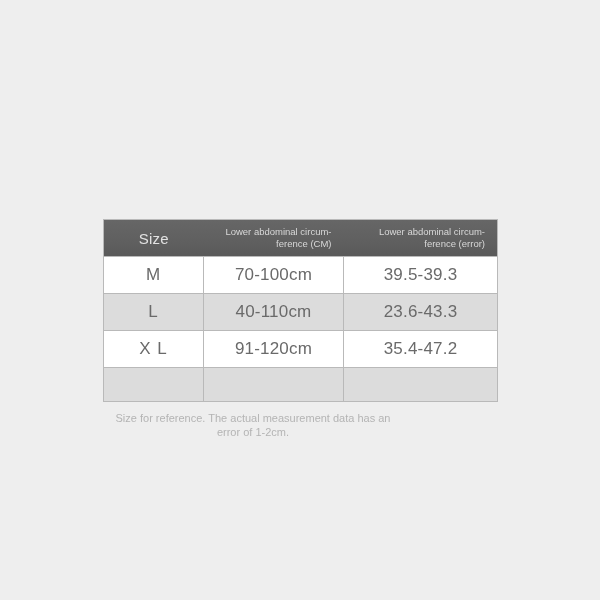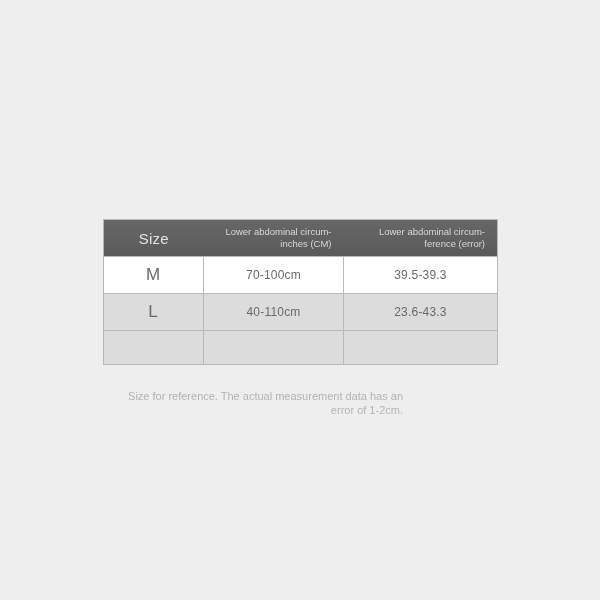--- a/index.html
+++ b/index.html
@@ -64,79 +64,84 @@
   th.header-measure .hdr-line { display: block; white-space: nowrap; }
 
   
   tbody td {
     height: 36px;
     border: 1px solid #b9b9b9;
     padding: 0;
     text-align: center;
     vertical-align: middle;
     color: #6a6a6a;
-    font-size: 12px;
+    font-size: 17px;
     font-weight: normal;
     letter-spacing: .2px;
   }
   tbody tr.row-white td { background: #ffffff; }
   tbody tr.row-gray  td { background: #dcdcdc; }
   tbody tr.row-empty td { height: 33px; }
 
   td.cell-size { font-size: 17px; letter-spacing: 1px; }
 
   
   .footnote {
     position: absolute;
     left: 103px;
-    top: 390px;
+    top: 412px;
     width: 300px;
     color: #b4b4b4;
     font-size: 11px;
     line-height: 1.25;
-    text-align: right;
+    text-align: center;
   }
 </style>
 </head>
 <body>
 
 <div id="size-chart-wrap">
 
   <table class="size-table">
     <colgroup>
       <col class="col-size">
       <col class="col-cm">
       <col class="col-inches">
     </colgroup>
 
     <thead>
       <tr class="header-row">
         <th class="header-size">Size</th>
         <th class="header-measure">
           <span class="hdr-line">Lower abdominal circum-</span>
-          <span class="hdr-line">inches (CM)</span>
+          <span class="hdr-line">ference (CM)</span>
         </th>
         <th class="header-measure">
           <span class="hdr-line">Lower abdominal circum-</span>
           <span class="hdr-line">ference (error)</span>
         </th>
       </tr>
     </thead>
 
     <tbody>
       <tr class="row-white">
         <td class="cell-size">M</td>
         <td class="cell-cm">70-100cm</td>
         <td class="cell-in">39.5-39.3</td>
       </tr>
       <tr class="row-gray">
         <td class="cell-size">L</td>
         <td class="cell-cm">40-110cm</td>
         <td class="cell-in">23.6-43.3</td>
       </tr>
+      <tr class="row-white">
+        <td class="cell-size">X L</td>
+        <td class="cell-cm">91-120cm</td>
+        <td class="cell-in">35.4-47.2</td>
+      </tr>
       <tr class="row-gray row-empty">
         <td class="cell-size"></td>
         <td class="cell-cm"></td>
         <td class="cell-in"></td>
       </tr>
     </tbody>
   </table>
 
 </div>
 

